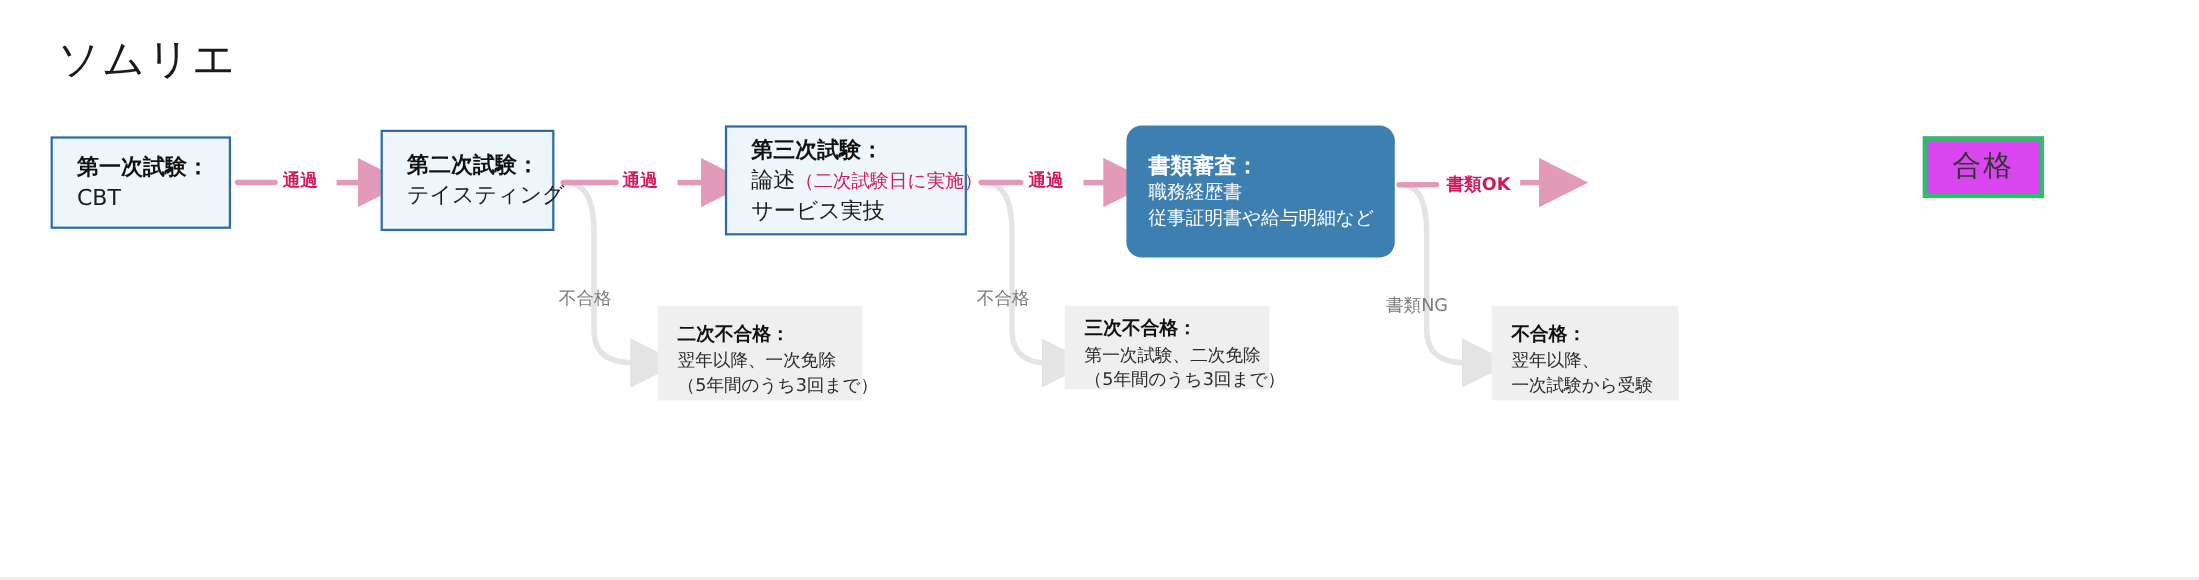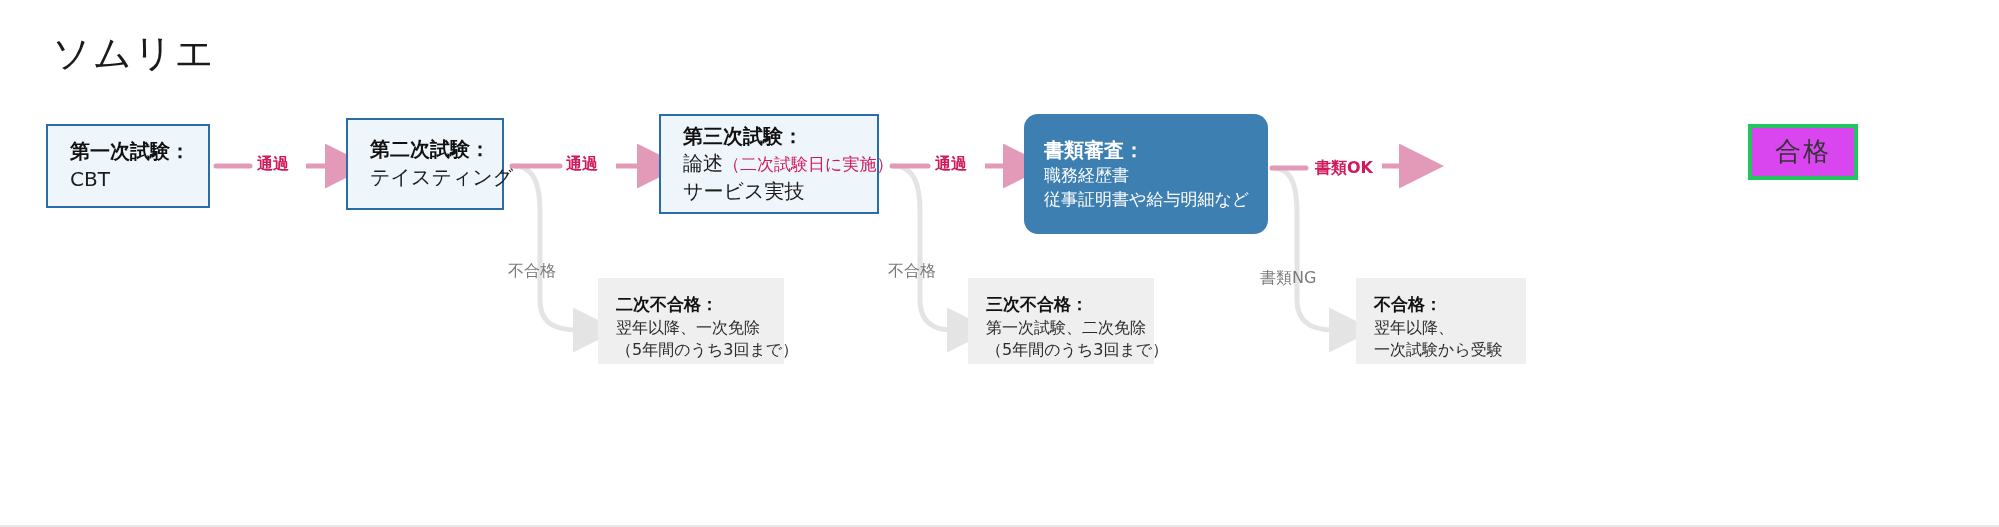--- a/index.html
+++ b/index.html
@@ -133,21 +133,21 @@
     color: #111111;
     font-family: "DejaVu Sans", "Liberation Sans", sans-serif;
   }
   .fail-box .sub {
     font-size: 16px;
     font-weight: 400;
     color: #2b2b2b;
     font-family: "DejaVu Sans", "Liberation Sans", sans-serif;
   }
   #node-fail2 { left: 598px; top: 278px; width: 186px; height: 86px; }
-  #node-fail3 { left: 968px; top: 278px; width: 186px; height: 86px; }
+  #node-fail3 { left: 968px; top: 278px; width: 186px; height: 76px; }
   #node-fail4 { left: 1356px; top: 278px; width: 170px; height: 86px; }
 
   
   .edge-label {
     position: absolute;
     white-space: nowrap;
     font-family: "DejaVu Sans", "Liberation Sans", sans-serif;
   }
   .edge-label.pass {
     font-size: 16px;

